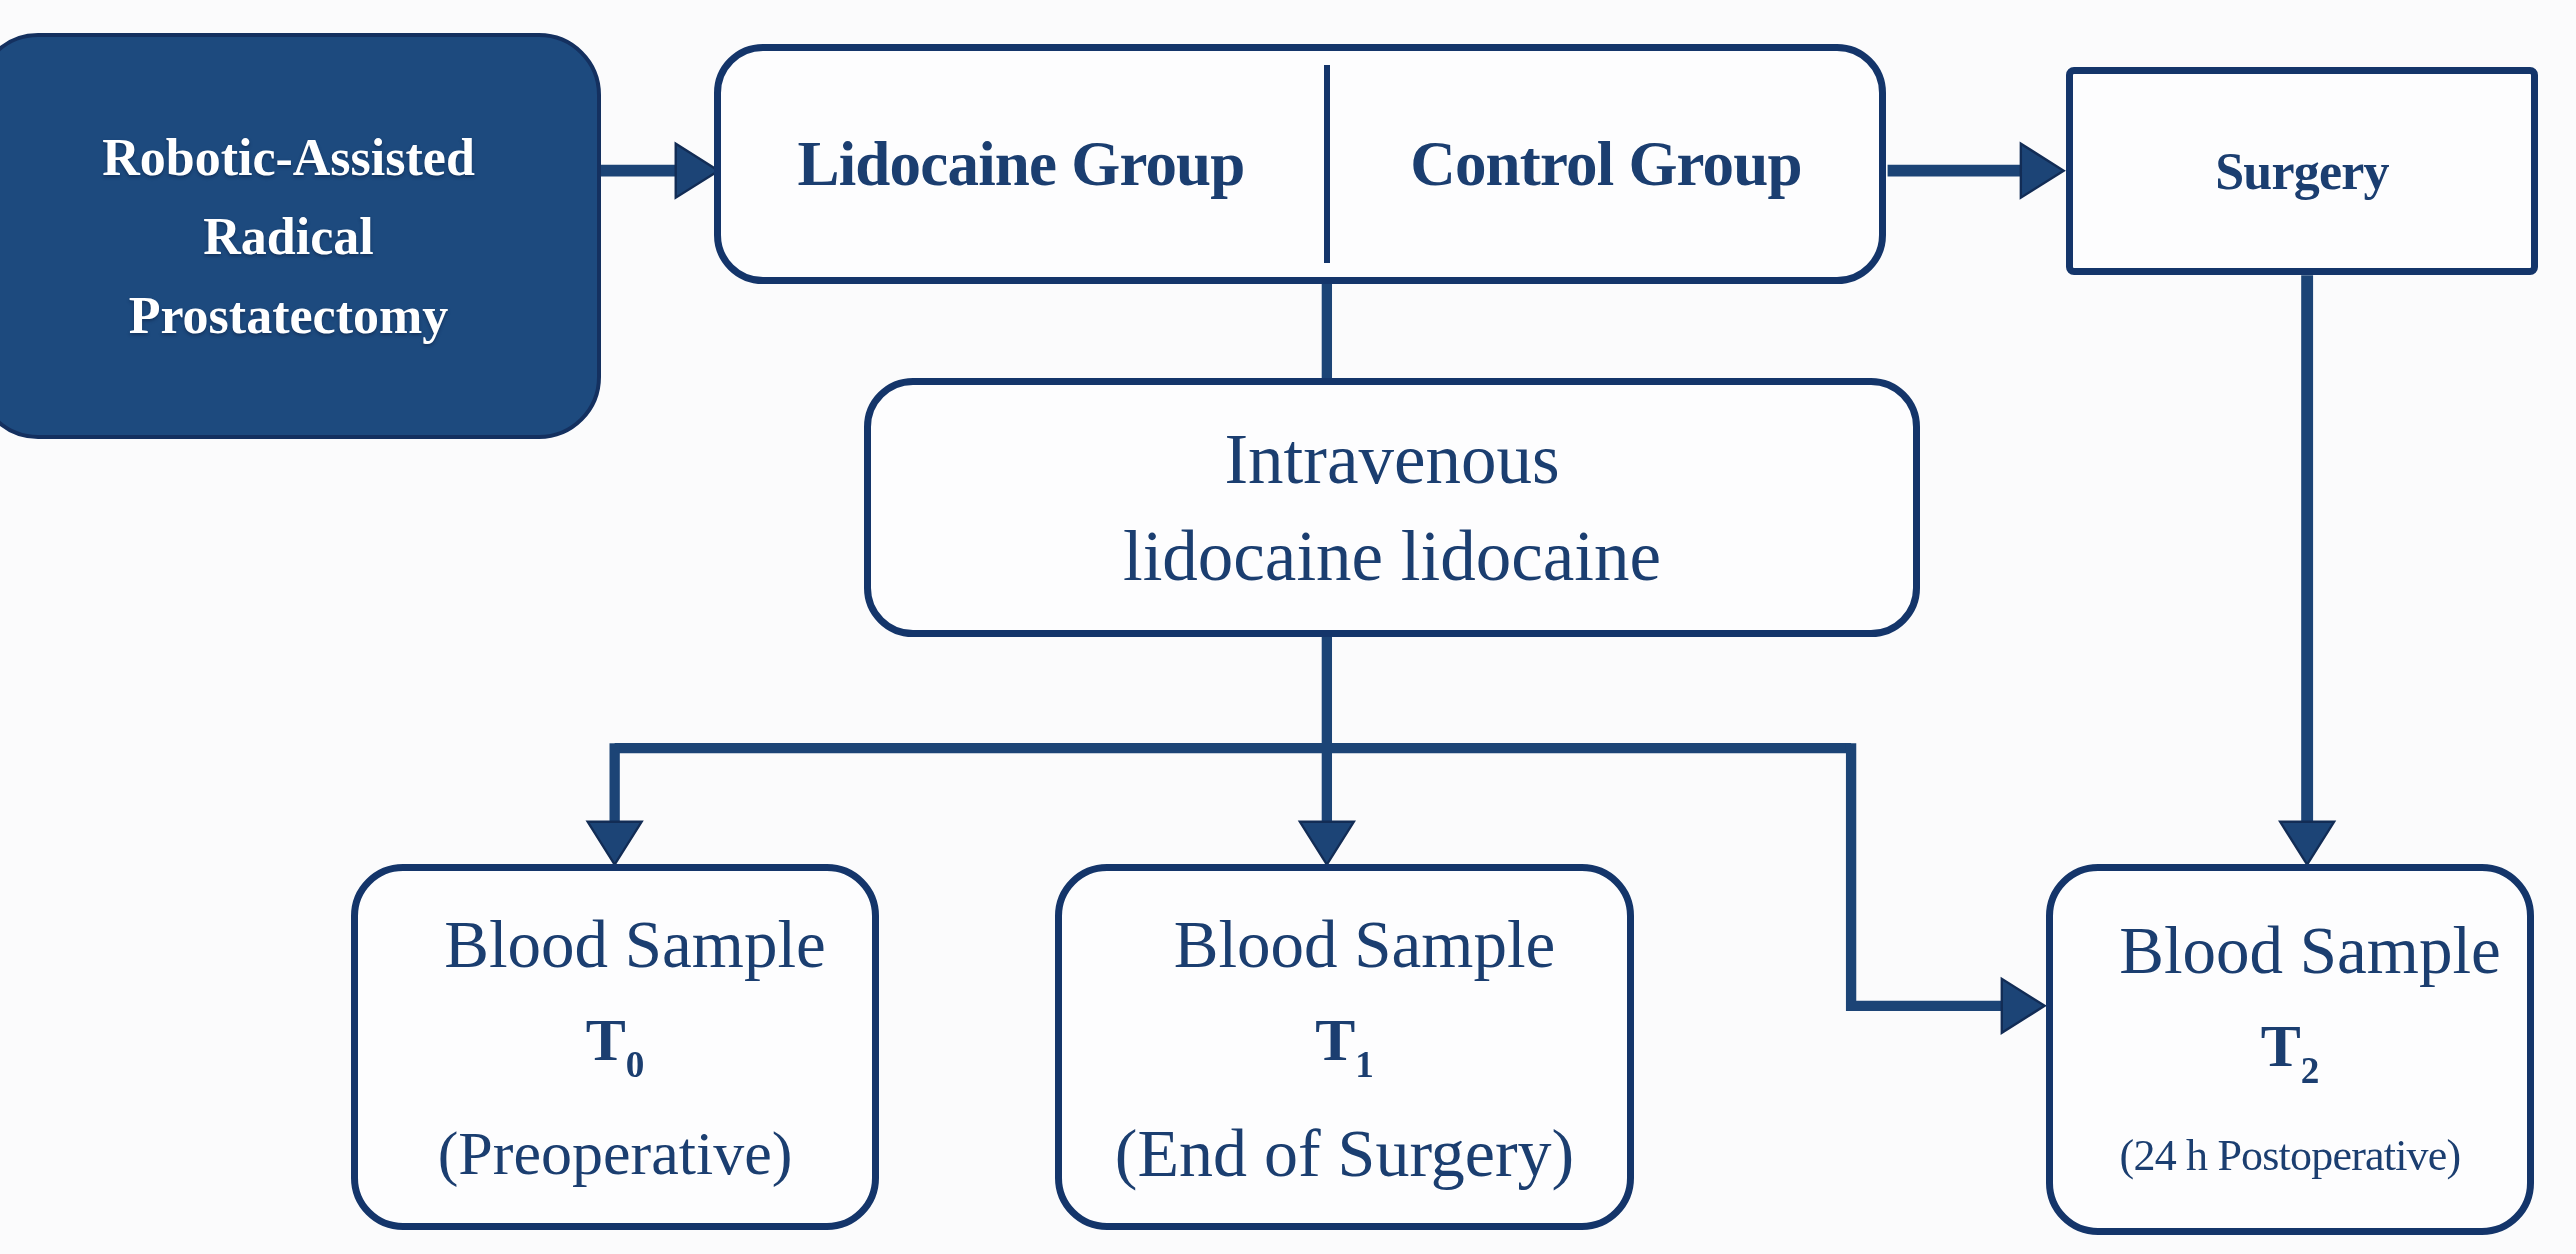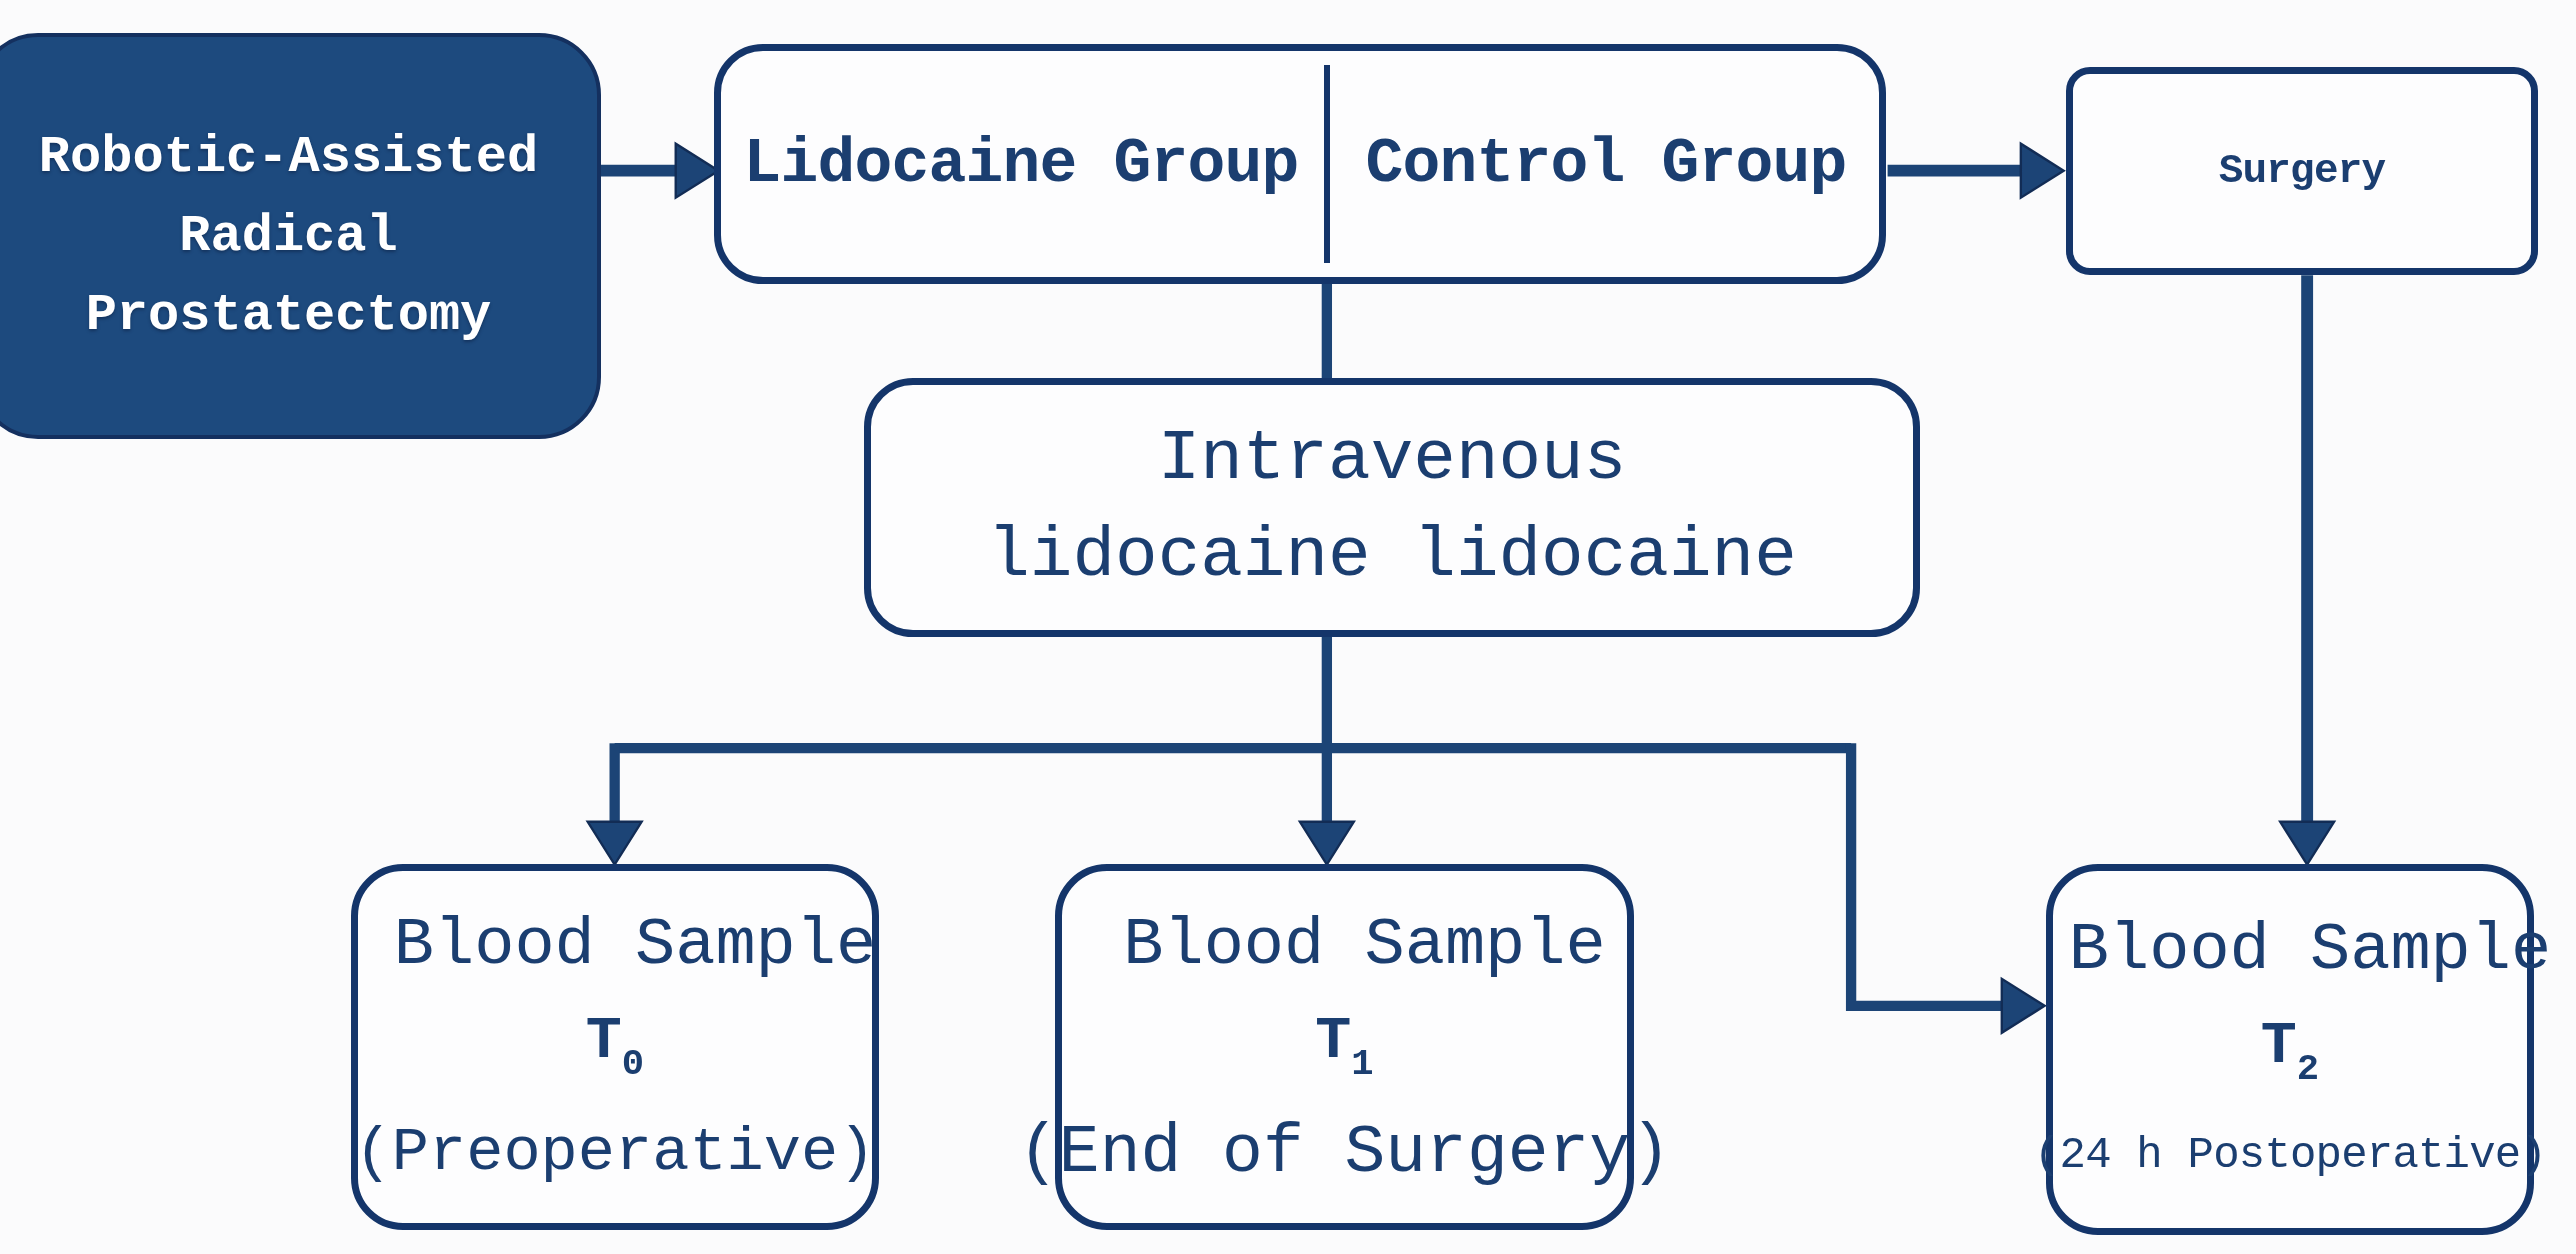--- a/index.html
+++ b/index.html
@@ -3,21 +3,21 @@
 <meta charset="utf-8">
 <style>
   html, body { margin: 0; padding: 0; background: #ffffff; }
 
   .canvas {
     position: relative;
     width: 2576px;
     height: 1255px;
     background: #fbfbfc;
     overflow: hidden;
-    font-family: Liberation Mono, monospace;
+    font-family: Liberation Serif, serif;
     color: #1b3e70;
   }
 
   svg.connectors {
     position: absolute;
     left: 0; top: 0;
     width: 2576px; height: 1255px;
     z-index: 1;
   }
   svg.connectors .shaft {
@@ -80,22 +80,22 @@
     font-weight: 700;
     letter-spacing: -0.8px;
     white-space: nowrap;
   }
   .groups .cell-left  { width: 606px; }
   .groups .cell-right { width: 552px; border-left: 6.3px solid #14356a; }
 
   .surgery {
     left: 2066px; top: 67px;
     width: 472px; height: 208px;
-    border-radius: 24px;
-    font-size: 41px;
+    border-radius: 8px;
+    font-size: 52px;
     font-weight: 700;
     letter-spacing: -0.8px;
   }
 
   .infusion {
     left: 864px; top: 378px;
     width: 1056px; height: 259px;
     border-radius: 49px;
     flex-direction: column;
   }

